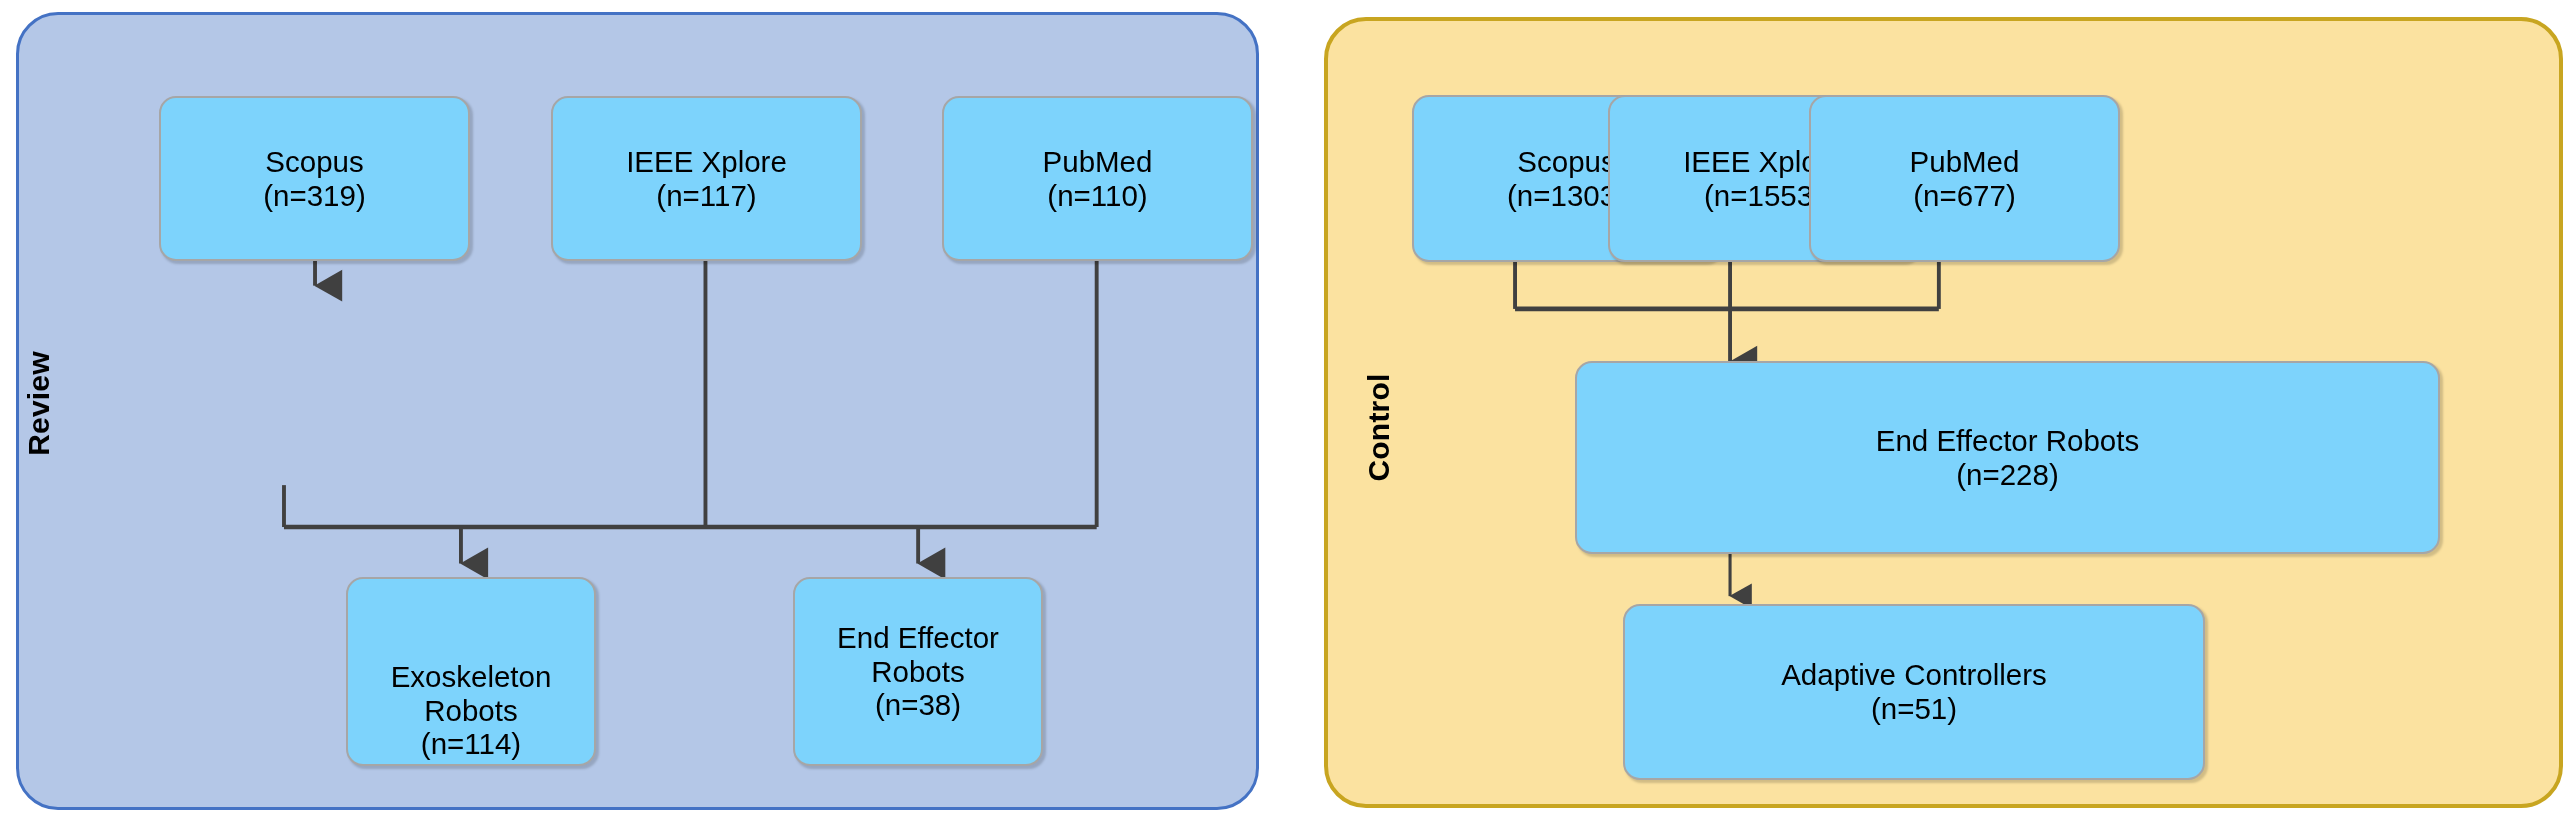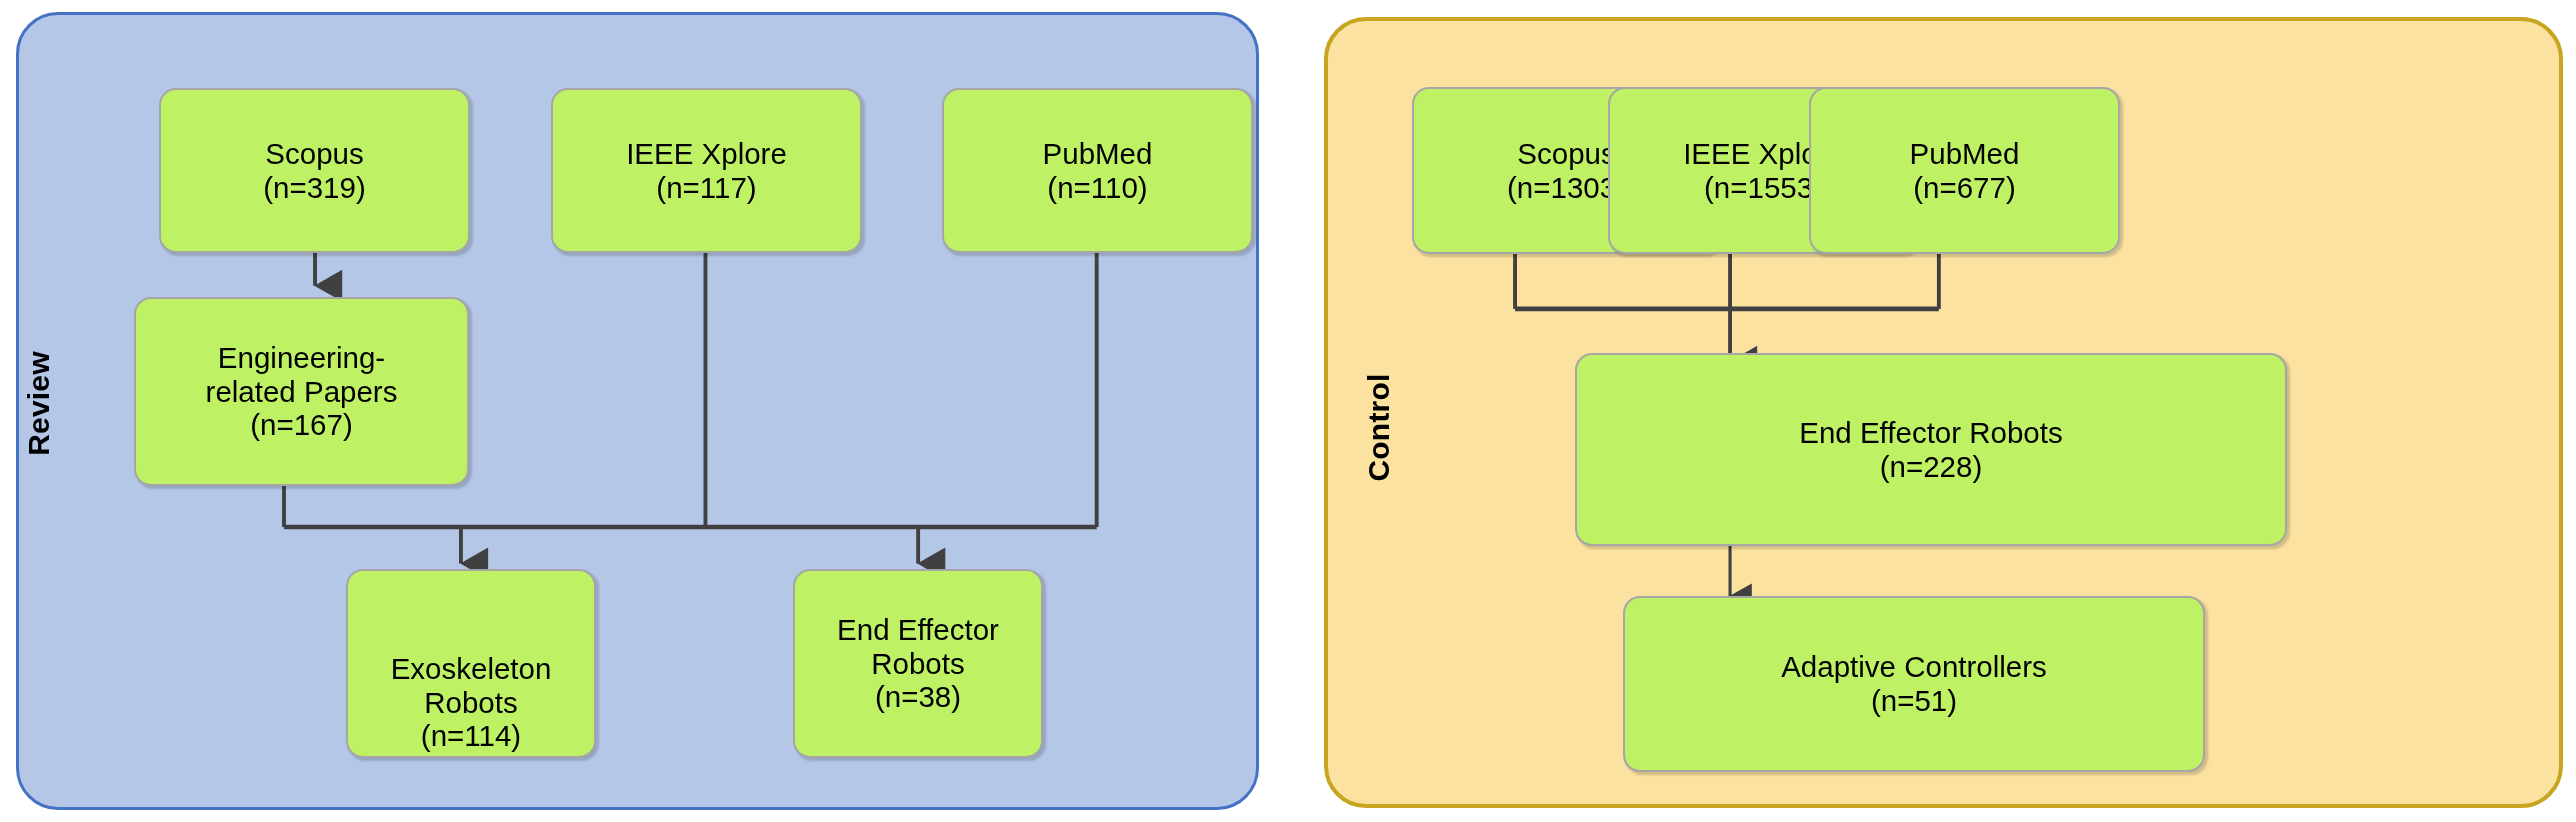--- a/index.html
+++ b/index.html
@@ -17,26 +17,26 @@
   .panel-label{position:absolute;font-weight:bold;color:#000;
                letter-spacing:0.2px;white-space:nowrap;
                transform-origin:center center;}
   .panel-label.review-label{left:-39px;top:388px;width:155px;height:31px;
        line-height:31px;text-align:center;font-size:30px;
        transform:rotate(-90deg);}
   .panel-label.control-label{left:1293px;top:412px;width:171px;height:31px;
        line-height:31px;text-align:center;font-size:30px;
        transform:rotate(-90deg);}
 
-  .node{position:absolute;box-sizing:border-box;background:#bef264;
+  .node{position:absolute;box-sizing:border-box;background:#7dd3fc;
         border:2.3px solid #a6a6a6;border-radius:17px;
         box-shadow:2.3px 2.3px 2.3px rgba(0,0,0,.17);
         display:flex;flex-direction:column;align-items:center;
         justify-content:center;text-align:center;color:#000;
-        font-size:29.5px;line-height:1.14;padding:3.1px 7.8px;}
+        font-size:29.5px;line-height:1.14;padding:3.1px 7.8px;margin-top:8px;}
   .node .ln{display:block;}
 
   svg.edges{position:absolute;left:0;top:0;width:2576px;height:822px;
             pointer-events:none;}
 </style>
 </head>
 <body>
 
 <div id="stage">
 
@@ -86,25 +86,20 @@
   <div class="node" style="left:551px;top:88px;width:311px;height:165px;">
     <span class="ln">IEEE Xplore</span>
     <span class="ln">(n=117)</span>
   </div>
 
   <div class="node" style="left:942px;top:88px;width:311px;height:165px;">
     <span class="ln">PubMed</span>
     <span class="ln">(n=110)</span>
   </div>
 
-  <div class="node" style="left:134px;top:297px;width:335px;height:189px;">
-    <span class="ln">Engineering-</span>
-    <span class="ln">related Papers</span>
-    <span class="ln">(n=167)</span>
-  </div>
 
   <div class="node" style="left:346px;top:569px;width:250px;height:189px;justify-content:flex-end;">
     <span class="ln">Exoskeleton</span>
     <span class="ln">Robots</span>
     <span class="ln">(n=114)</span>
   </div>
 
   <div class="node" style="left:793px;top:569px;width:250px;height:189px;">
     <span class="ln">End Effector</span>
     <span class="ln">Robots</span>
@@ -119,21 +114,21 @@
   <div class="node" style="left:1608px;top:87px;width:311px;height:167px;">
     <span class="ln">IEEE Xplore</span>
     <span class="ln">(n=1553)</span>
   </div>
 
   <div class="node" style="left:1809px;top:87px;width:311px;height:167px;">
     <span class="ln">PubMed</span>
     <span class="ln">(n=677)</span>
   </div>
 
-  <div class="node" style="left:1575px;top:353px;width:712px;height:193px;text-align:center;">
+  <div class="node" style="left:1575px;top:353px;width:865px;height:193px;text-align:center;">
     <span class="ln">End Effector Robots</span>
     <span class="ln">(n=228)</span>
   </div>
 
   <div class="node" style="left:1623px;top:596px;width:582px;height:176px;">
     <span class="ln">Adaptive Controllers</span>
     <span class="ln">(n=51)</span>
   </div>
 
 </div>

